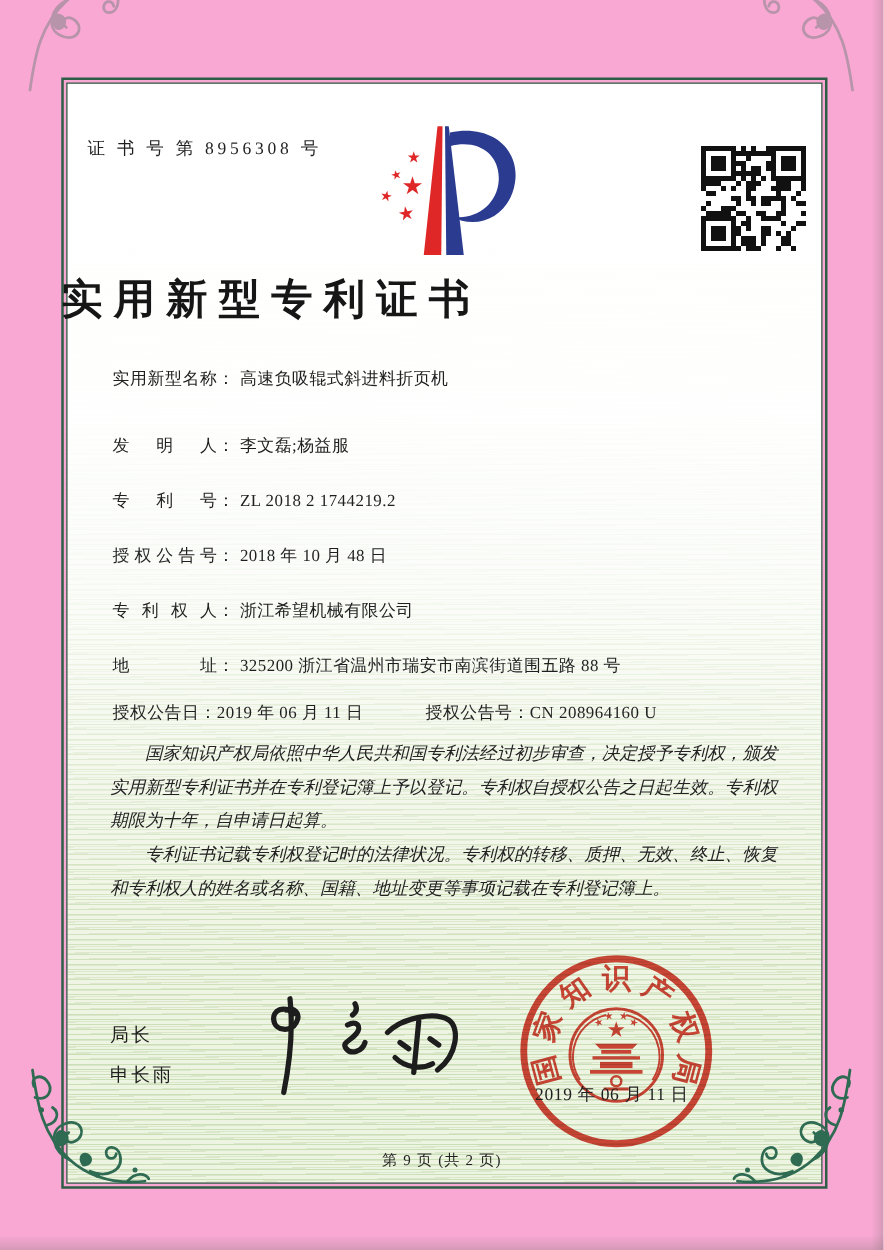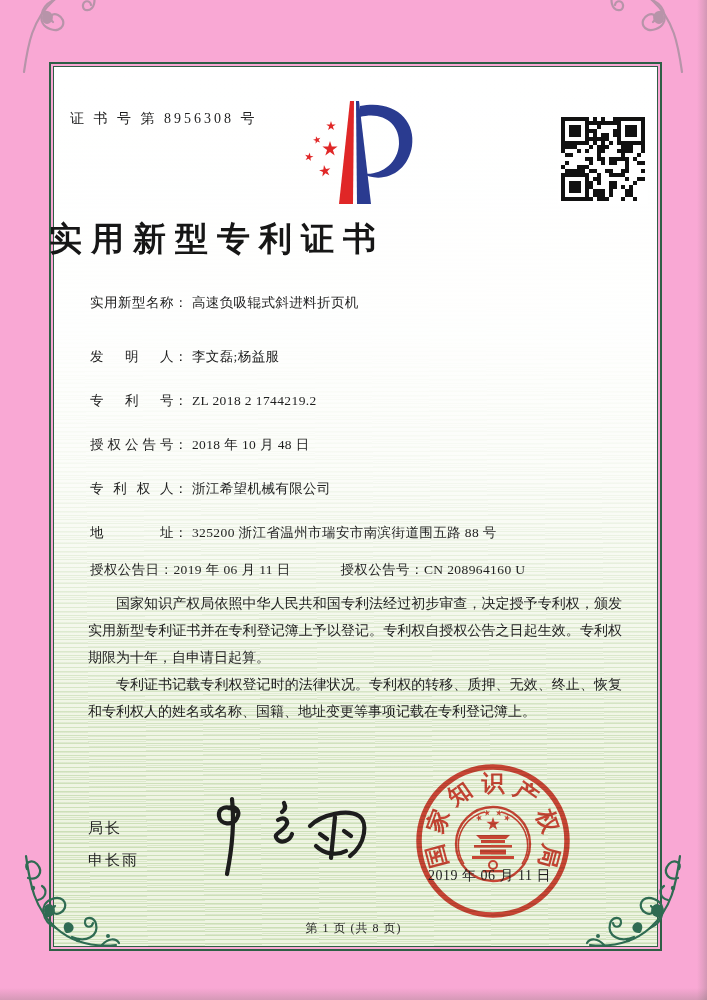--- a/index.html
+++ b/index.html
@@ -32,21 +32,21 @@
   .cert-title{left:49px;top:217px;width:609px;
     font-size:33px;font-weight:600;letter-spacing:9px;color:#161616;}
   .row{position:absolute;left:90px;font-size:13.5px;letter-spacing:.4px;white-space:nowrap;}
   .flabel{display:inline-block;width:84px;text-align:justify;text-align-last:justify;vertical-align:bottom;}
   .colon{display:inline-block;}
   .fvalue{margin-left:4px;}
   .r0{top:294px}.r1{top:348px}.r2{top:392px}.r3{top:436px}.r4{top:480px}.r5{top:524px}
   .grant-row{top:561px;}
   .grant-second{margin-left:46px;}
   .paras{left:88px;top:590px;width:534px;font-size:14px;line-height:27px;
-    text-align:justify;color:#222;}
+    text-align:justify;font-style:italic;color:#222;}
   .paras p{margin:0;text-indent:2em;}
   .signer-title{left:88px;top:819px;font-size:15px;letter-spacing:2px;}
   .signer-name{left:88px;top:851px;font-size:15px;letter-spacing:2px;}
   .seal-date{left:428px;top:867px;font-size:14px;letter-spacing:.5px;z-index:6;}
   .footer{left:49px;top:920px;width:609px;text-align:center;font-size:12px;letter-spacing:1px;}
   .logo-svg{left:283px;top:96px;z-index:3;}
   .qr-box{left:558px;top:114px;width:90px;height:90px;background:#fff;z-index:3;}
   .seal-svg{left:404px;top:752px;z-index:5;mix-blend-mode:multiply;opacity:.93;}
   .sig-svg{left:198px;top:796px;z-index:6;}
   #seal-arc text{fill:var(--seal_red);font-size:23px;font-weight:bold;text-anchor:middle;
@@ -436,17 +436,17 @@
       <rect x="-19" y="1" width="38" height="2.6"></rect>
       <rect x="-13" y="5.5" width="26" height="5"></rect>
       <rect x="-21" y="12" width="42" height="3"></rect>
       <circle cy="21" r="4" fill="none" stroke="var(--seal_red)" stroke-width="2"></circle>
       <rect x="-10" y="26" width="20" height="2.4"></rect>
     </g>
   </svg>
 
   <div class="abs seal-date">2019 年 06 月 11 日</div>
 
-  <div class="abs footer">第 1 页 (共 8 页)</div>
+  <div class="abs footer">第 9 页 (共 2 页)</div>
 
   <div class="edge-right"></div>
   <div class="edge-bottom"></div>
 </div>
 
 </body></html>

